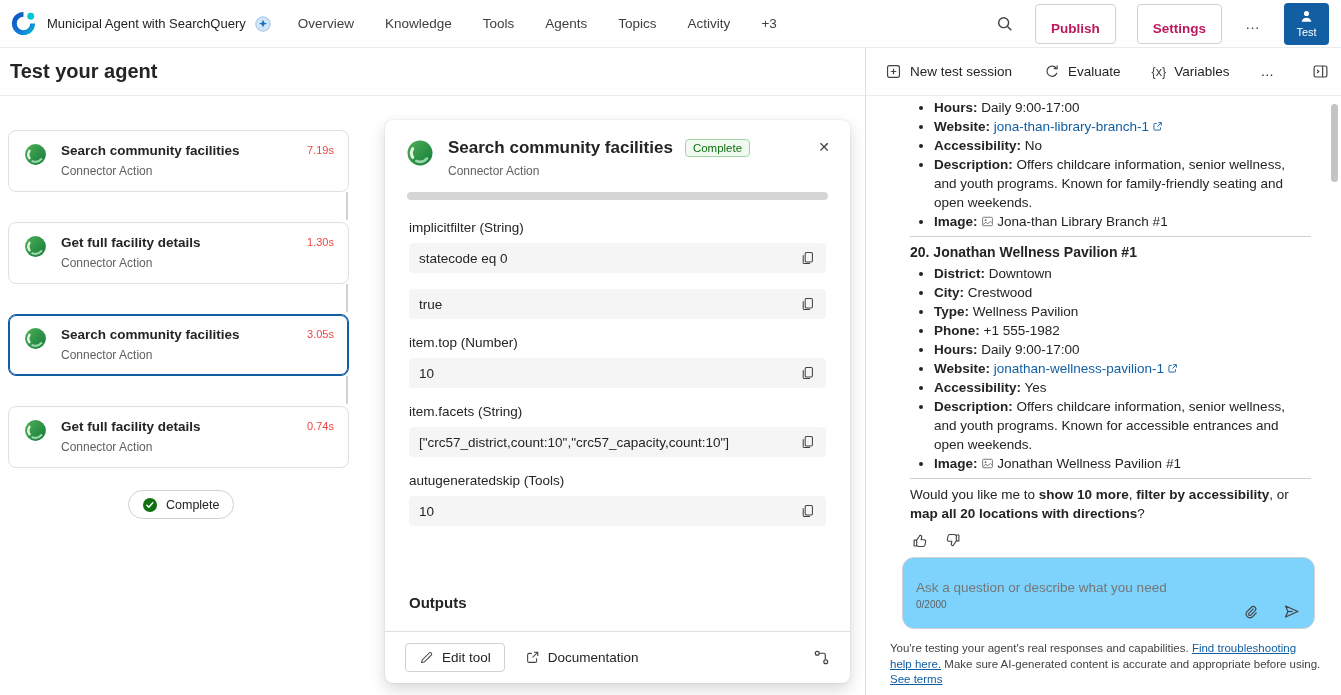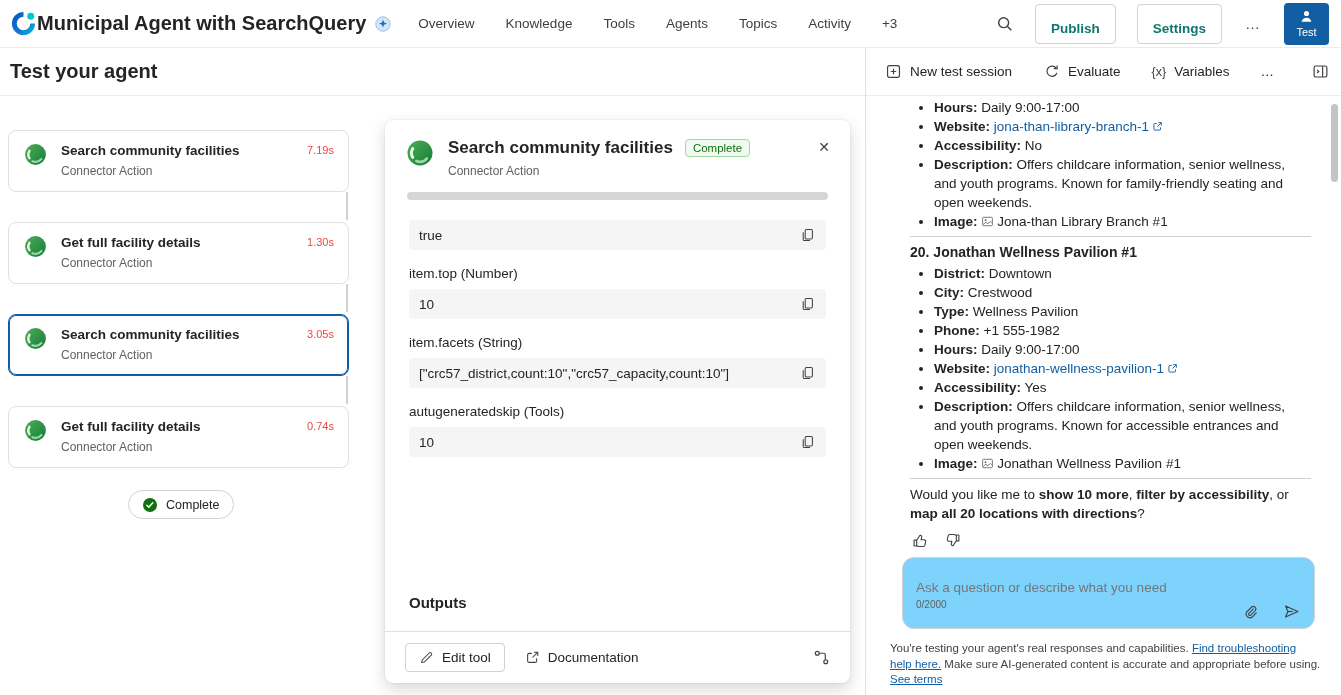--- a/index.html
+++ b/index.html
@@ -4,27 +4,27 @@
 <style>
   *{box-sizing:border-box;margin:0;padding:0;}
   html,body{width:1341px;height:695px;}
   body{font-family:"Liberation Sans",sans-serif;font-size:14px;color:#242424;background:#fff;overflow:hidden;}
   svg{display:block;}
   button{font-family:inherit;cursor:pointer;}
 
   
   .topbar{height:48px;display:flex;align-items:center;padding:0 12px 0 10px;border-bottom:1px solid #ebebeb;background:#fff;}
   .logo{width:27px;height:27px;flex:none;cursor:pointer;}
-  .app-title{font-size:20px;font-weight:700;margin-left:0;white-space:nowrap;}
+  .app-title{font-size:13px;font-weight:400;margin-left:10px;white-space:nowrap;}
   .title-badge{margin-left:9px;display:flex;}
   .nav-tabs{display:flex;gap:31px;margin-left:27px;color:#3f3e3c;font-size:13.5px;}
   .nav-tab{cursor:pointer;white-space:nowrap;padding:4px 0;}
   .topbar-right{margin-left:auto;display:flex;align-items:center;gap:21px;}
   .icon-btn{background:none;border:none;display:flex;align-items:center;color:#424242;}
-  .btn{height:40px;padding:16px 15px;border:1px solid #d1d1d1;border-radius:4px;background:#fff;font-weight:600;font-size:13.5px;color:#0f766e;}
+  .btn{height:40px;padding:16px 15px;border:1px solid #d1d1d1;border-radius:4px;background:#fff;font-weight:600;font-size:13.5px;color:#be185d;}
   .more-btn{font-size:15px;letter-spacing:1px;color:#424242;background:none;border:none;padding:0 2px;}
   .test-btn{width:45px;height:42px;border:none;border-radius:4px;background:#115ea3;color:#fff;display:flex;flex-direction:column;align-items:center;justify-content:center;gap:2px;font-size:11px;}
 
   
   .main{display:flex;height:647px;}
   .left-col{width:866px;border-right:1px solid #e0e0e0;display:flex;flex-direction:column;background:#fff;}
   .left-toolbar{height:48px;border-bottom:1px solid #ebebeb;display:flex;align-items:center;padding:0 10px;flex:none;}
   .left-toolbar-title{font-weight:700;font-size:20px;}
   .left-content{position:relative;flex:1;}
 
@@ -239,20 +239,32 @@
             <div class="detail-title-row">
               <span class="detail-title">Search community facilities</span>
               <span class="badge-complete">Complete</span>
             </div>
             <div class="detail-sub">Connector Action</div>
           </div>
           <button class="close-btn">✕</button>
         </div>
         <div class="hscroll"></div>
         <div class="detail-fields">
+            <div class="field">
+              <div class="field-label">implicitfilter (String)</div>
+              <div class="field-input">
+                <span class="field-value-text">statecode eq 0</span>
+                <span class="copy-btn">
+                  <svg viewBox="0 0 20 20" width="16" height="16" fill="none" stroke="#424242" stroke-width="1.3">
+                    <rect x="6.5" y="3" width="9" height="12" rx="1.5"></rect>
+                    <path d="M4 6.5v9A1.5 1.5 0 0 0 5.5 17h7"></path>
+                  </svg>
+                </span>
+              </div>
+            </div>
             <div class="field">
               <div class="field-input">
                 <span class="field-value-text">true</span>
                 <span class="copy-btn">
                   <svg viewBox="0 0 20 20" width="16" height="16" fill="none" stroke="#424242" stroke-width="1.3">
                     <rect x="6.5" y="3" width="9" height="12" rx="1.5"></rect>
                     <path d="M4 6.5v9A1.5 1.5 0 0 0 5.5 17h7"></path>
                   </svg>
                 </span>
               </div>

